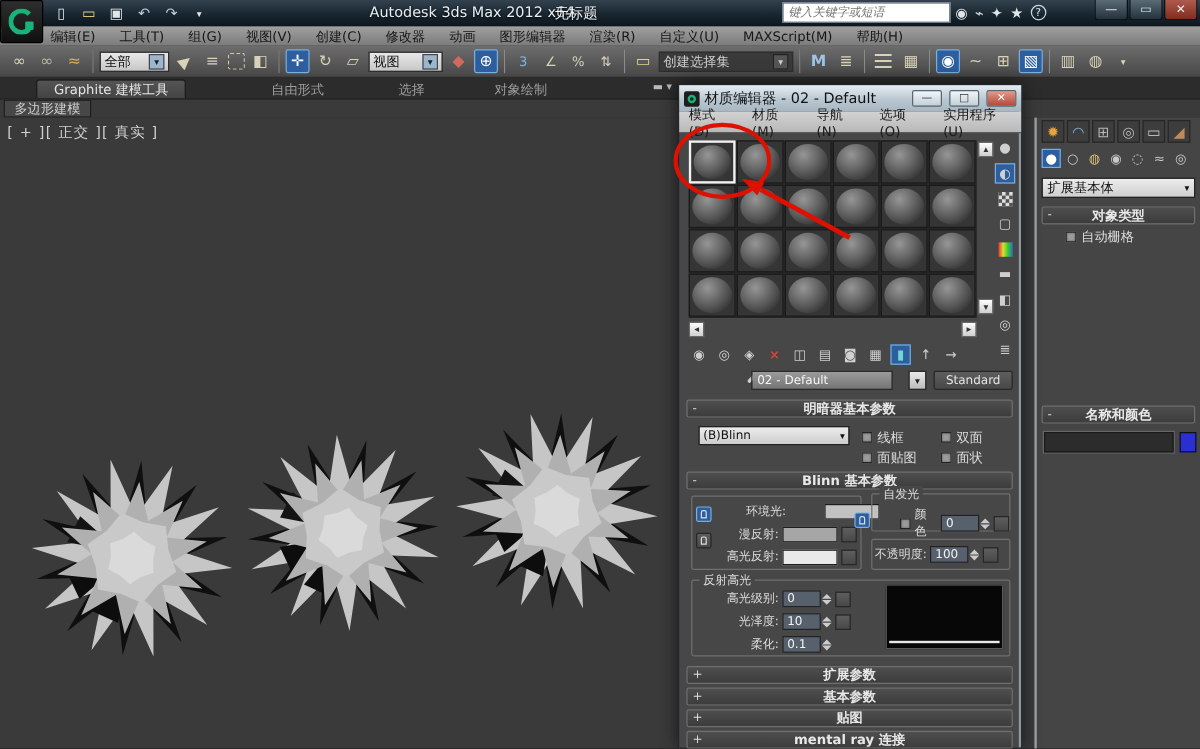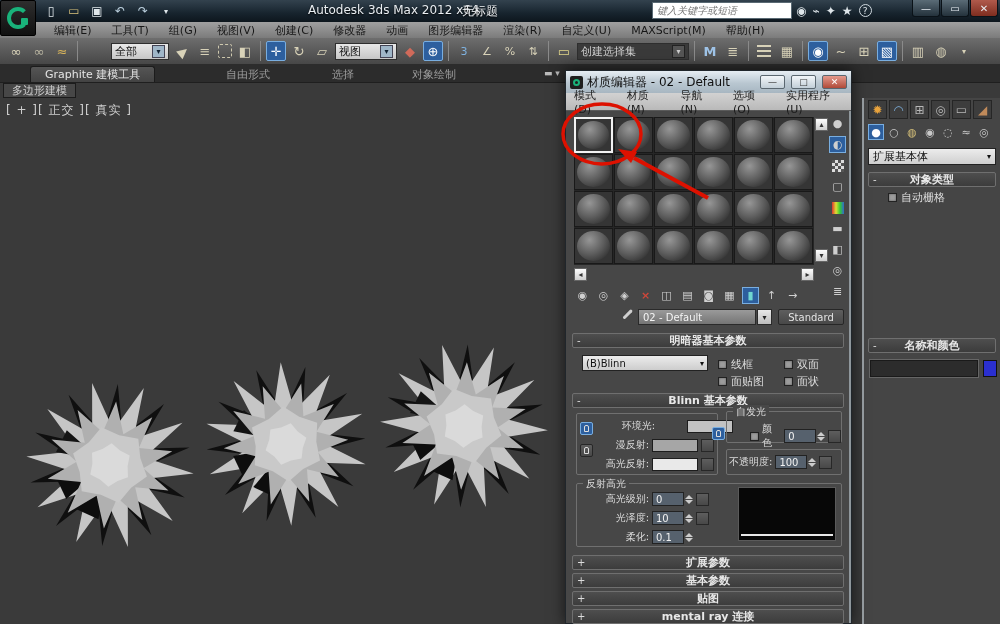--- a/index.html
+++ b/index.html
@@ -20,21 +20,21 @@
   .search{position:absolute;left:652px;top:2px;width:140px;height:17px;background:#fff;border:1px solid #5a6a74;
     font-size:10px;font-style:italic;color:#888;padding:0 4px;}
   .tbicons{position:absolute;left:796px;top:2px;display:flex;gap:6px;align-items:center;height:17px;color:#dfe6ea;font-size:12px;}
   .winbtns{position:absolute;right:2px;top:0;display:flex;}
   .wb{width:28px;height:17px;margin-left:1px;border:1px solid #0a1218;border-top:none;border-radius:0 0 3px 3px;
     background:linear-gradient(#5a6b76,#24323c);color:#e8eef2;font-size:10px;display:flex;align-items:center;justify-content:center;}
   .wb.close{background:linear-gradient(#b05a4c,#7e2d1f);}
 
   
   .menubar{position:absolute;left:0;top:22px;width:1000px;height:16px;
-    background:linear-gradient(#a0a0a0,#7b7b7b);display:flex;align-items:center;padding-left:44px;gap:0;}
+    background:linear-gradient(#a0a0a0,#7b7b7b);display:flex;align-items:center;padding-left:32px;gap:0;}
   .menubar span{font-size:11px;color:#161616;padding:0 10px;white-space:nowrap;}
 
   
   .maintoolbar{position:absolute;left:0;top:38px;width:1000px;height:26px;
     background:linear-gradient(#6d6d6d,#474747);display:flex;align-items:center;padding-left:6px;gap:3px;}
   .ti{width:20px;height:20px;display:flex;align-items:center;justify-content:center;font-size:13px;color:#d8d2b8;
     border-radius:2px;flex:0 0 auto;}
   .ti.small{font-size:11px;}
   .ti.active{background:#2d5f9e;border:1px solid #79aee0;color:#fff;}
   .tsep{width:1px;height:20px;background:#2e2e2e;border-right:1px solid #8a8a8a;margin:0 2px;flex:0 0 auto;}
@@ -108,21 +108,21 @@
     conic-gradient(#ddd 0 25%,#555 0 50%,#ddd 0 75%,#555 0) 0 0/6px 6px;}
   .rgbbar{width:12px;height:12px;background:linear-gradient(90deg,#d33,#dd3,#3c3,#36c);}
 
   .mtools{position:absolute;left:8px;top:216px;display:flex;gap:4px;}
   .mti{width:17px;height:17px;display:flex;align-items:center;justify-content:center;font-size:11px;color:#d0d0d0;}
   .mti.active{background:#2d5f9e;border:1px solid #79aee0;color:#6fd6d0;}
   .mti.red{color:#d0473a;font-weight:bold;}
 
   .eyedrop{position:absolute;left:50px;top:239px;width:14px;height:14px;}
   .eyedrop i{display:block;width:12px;height:3px;background:#cfcfcf;transform:rotate(-45deg) translate(2px,6px);border-radius:2px;}
-  .mcombo{position:absolute;left:72px;top:238px;width:118px;height:16px;background:linear-gradient(#9a9a9a,#757575);
+  .mcombo{position:absolute;left:60px;top:238px;width:118px;height:16px;background:linear-gradient(#9a9a9a,#757575);
     border:1px solid #2a2a2a;color:#f5f5f5;font-size:10px;display:flex;align-items:center;padding:0 4px;}
   .mcombo-arw{position:absolute;left:191px;top:238px;width:15px;height:16px;background:linear-gradient(#e8e8e8,#bdbdbd);
     border:1px solid #2a2a2a;font-size:8px;color:#222;display:flex;align-items:center;justify-content:center;}
   .stdbtn{position:absolute;left:212px;top:238px;width:66px;height:16px;background:linear-gradient(#5e5e5e,#484848);
     border:1px solid #272727;border-radius:2px;color:#e4e4e4;font-size:10px;display:flex;align-items:center;justify-content:center;}
 
   .shaderdrop{position:absolute;left:16px;top:284px;width:126px;height:16px;background:linear-gradient(#ececec,#cdcdcd);
     border:1px solid #222;font-size:10px;color:#111;display:flex;align-items:center;justify-content:space-between;padding:0 3px;}
   .cbrow{position:absolute;display:flex;align-items:center;gap:4px;}
 
@@ -197,21 +197,21 @@
     <span>自定义(U)</span>
     <span>MAXScript(M)</span>
     <span>帮助(H)</span>
   </div>
 
   <div class="maintoolbar">
     <span class="ti">∞</span>
     <span class="ti" style="opacity:.75;">∞</span>
     <span class="ti" style="color:#d7b35a;">≈</span>
     <span class="tsep"></span>
-    <div class="combo" style="width:58px;justify-content:space-between;margin-left:28px;">
+    <div class="combo" style="width:58px;justify-content:space-between;">
       <span>全部</span>
         <span class="arw">▾</span>
     </div>
     <span class="ti" style="transform:rotate(-40deg);">▶</span>
     <span class="ti">≡</span>
     <span class="ti" style="border:1px dashed #cfc9ae;width:14px;height:14px;"></span>
     <span class="ti">◧</span>
     <span class="tsep"></span>
     <span class="ti active" style="font-weight:bold;">✛</span>
     <span class="ti">↻</span>

